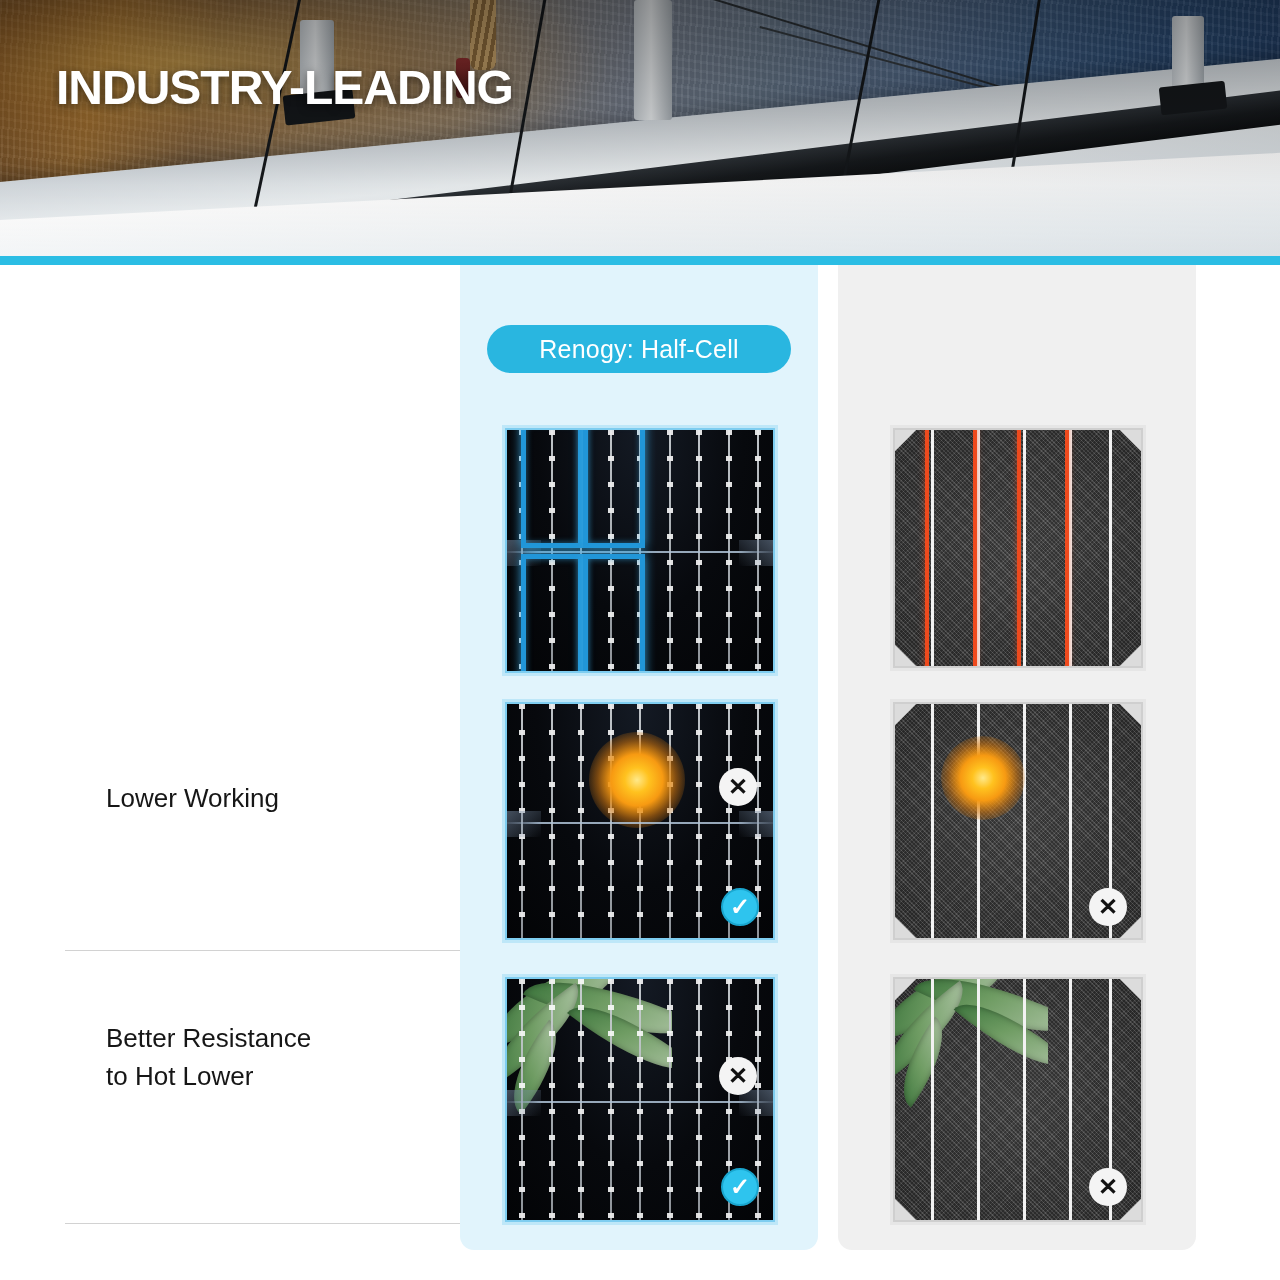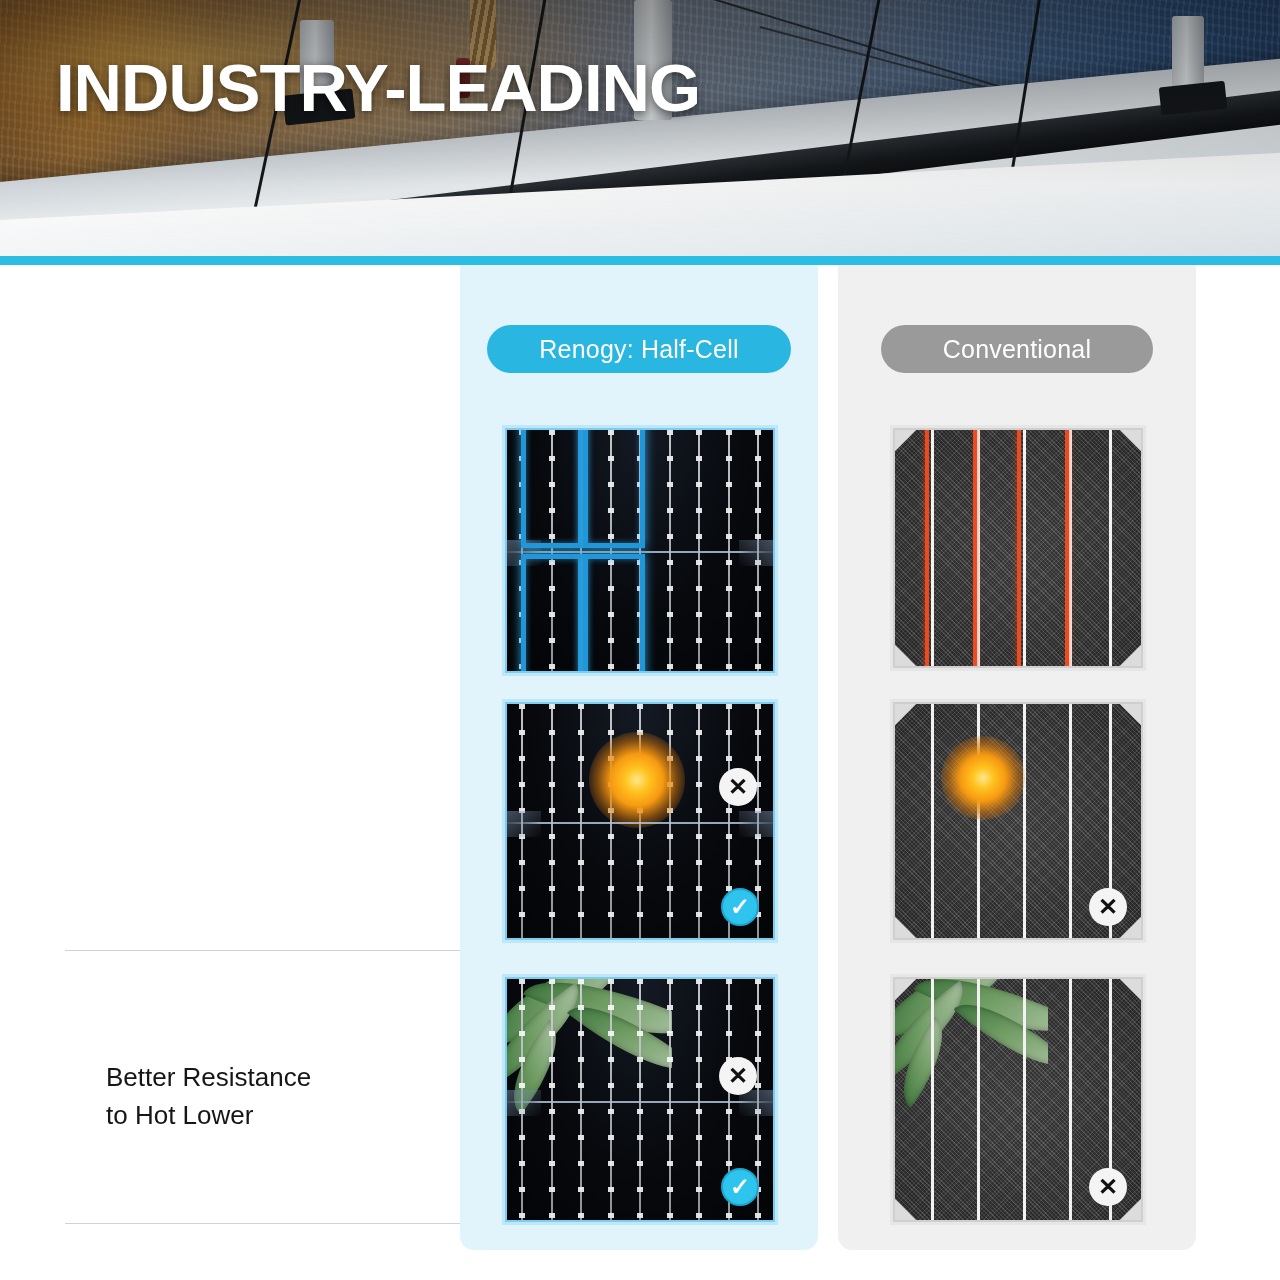--- a/index.html
+++ b/index.html
@@ -91,21 +91,21 @@
   .hero-shade{
     position:absolute; inset:0;
     background: linear-gradient(180deg, rgba(0,0,0,.38) 0%, rgba(0,0,0,.20) 42%, rgba(0,0,0,.05) 72%, rgba(0,0,0,0) 100%);
   }
   .hero-title{
     position:absolute; left:56px; top:52px;
     z-index:4;
   }
   .hero-line1, .hero-line2{
     font-weight: 800;
-    font-size: 67px;
+    font-size: 48px;
     line-height: 72px;
     letter-spacing: -1px;
     font-family: "Liberation Sans", sans-serif;
     white-space: nowrap;
     text-shadow: 0 2px 10px rgba(0,0,0,.55);
   }
   .hero-line1{ color:#ffffff; }
   .hero-line2{ color:#22b8e8; }
 
   .hero-rule{
@@ -134,21 +134,21 @@
   .pill.renogy{ left:487px; width:304px; background:#29b6e0; }
   .pill.conv{   left:881px; width:272px; background:#9a9a9a; }
 
   
   .label{
     position:absolute; left:106px; width:350px;
     font-size:26px; line-height:38px; color:#161616;
     font-family:"Liberation Sans", sans-serif;
   }
   .label.r1{ top:514px; }
-  .label.r2{ top:793px; }
+  .label.r2{ top:754px; }
 
   .divider{
     position:absolute; left:65px; width:395px; height:1px;
     background:#d2d2d2;
   }
   .divider.d1{ top:685px; }
   .divider.d2{ top:958px; }
 
   
   .cell{ position:absolute; overflow:hidden; }
@@ -281,23 +281,23 @@
     </div>
   </div>
   <div class="hero-rule"></div>
 
   <div class="compare">
 
     <div class="col-bg renogy"></div>
     <div class="col-bg conv"></div>
 
     <div class="pill renogy">Renogy: Half-Cell</div>
-    <div class="pill conv">Conventional</div>
 
     <div class="label r1">
+      <div>Lower Working</div>
     </div>
     <div class="label r2">
       <div>Better Resistance</div>
       <div>to Hot Lower</div>
     </div>
 
     <div class="divider d1"></div>
     <div class="divider d2"></div>
 
     <div class="cell hc" style="left:505px; top:163px; width:270px; height:245px;">

